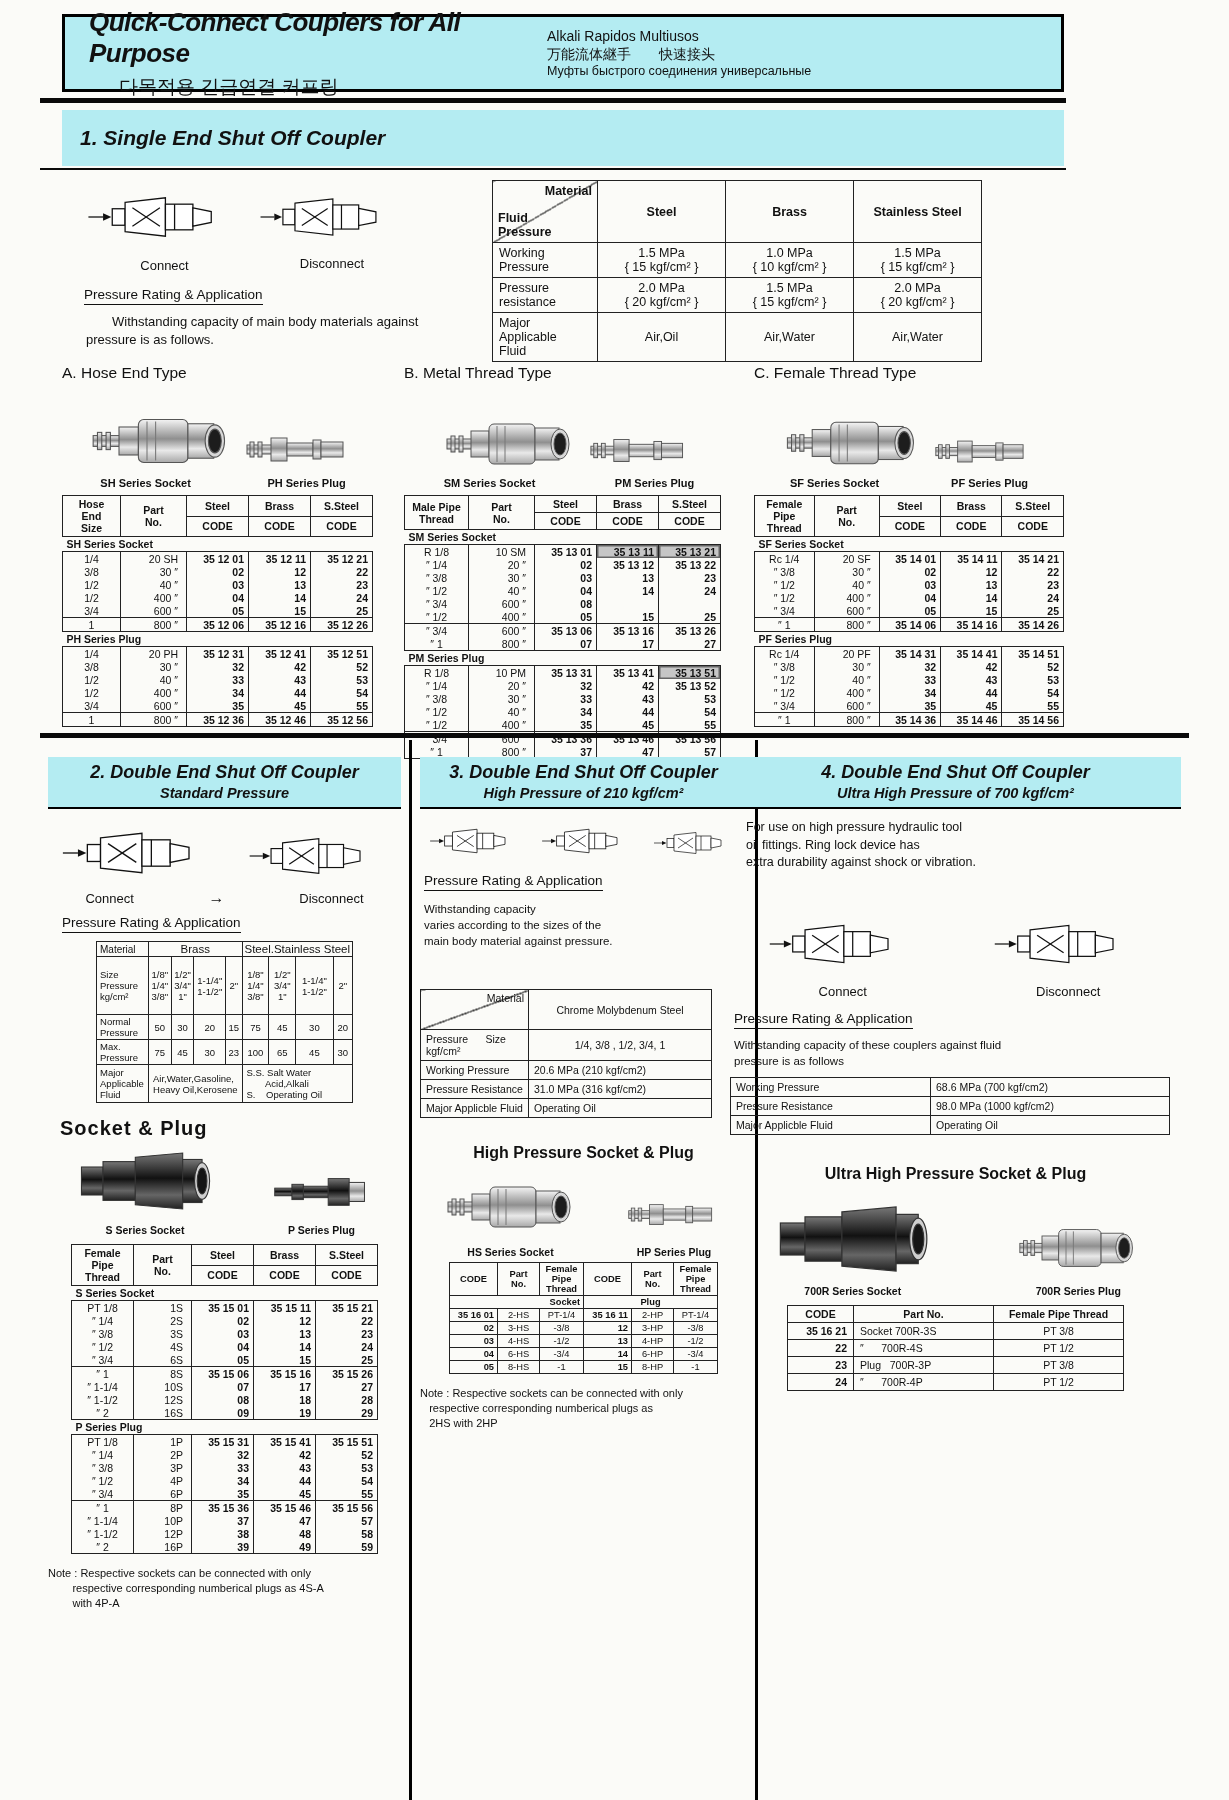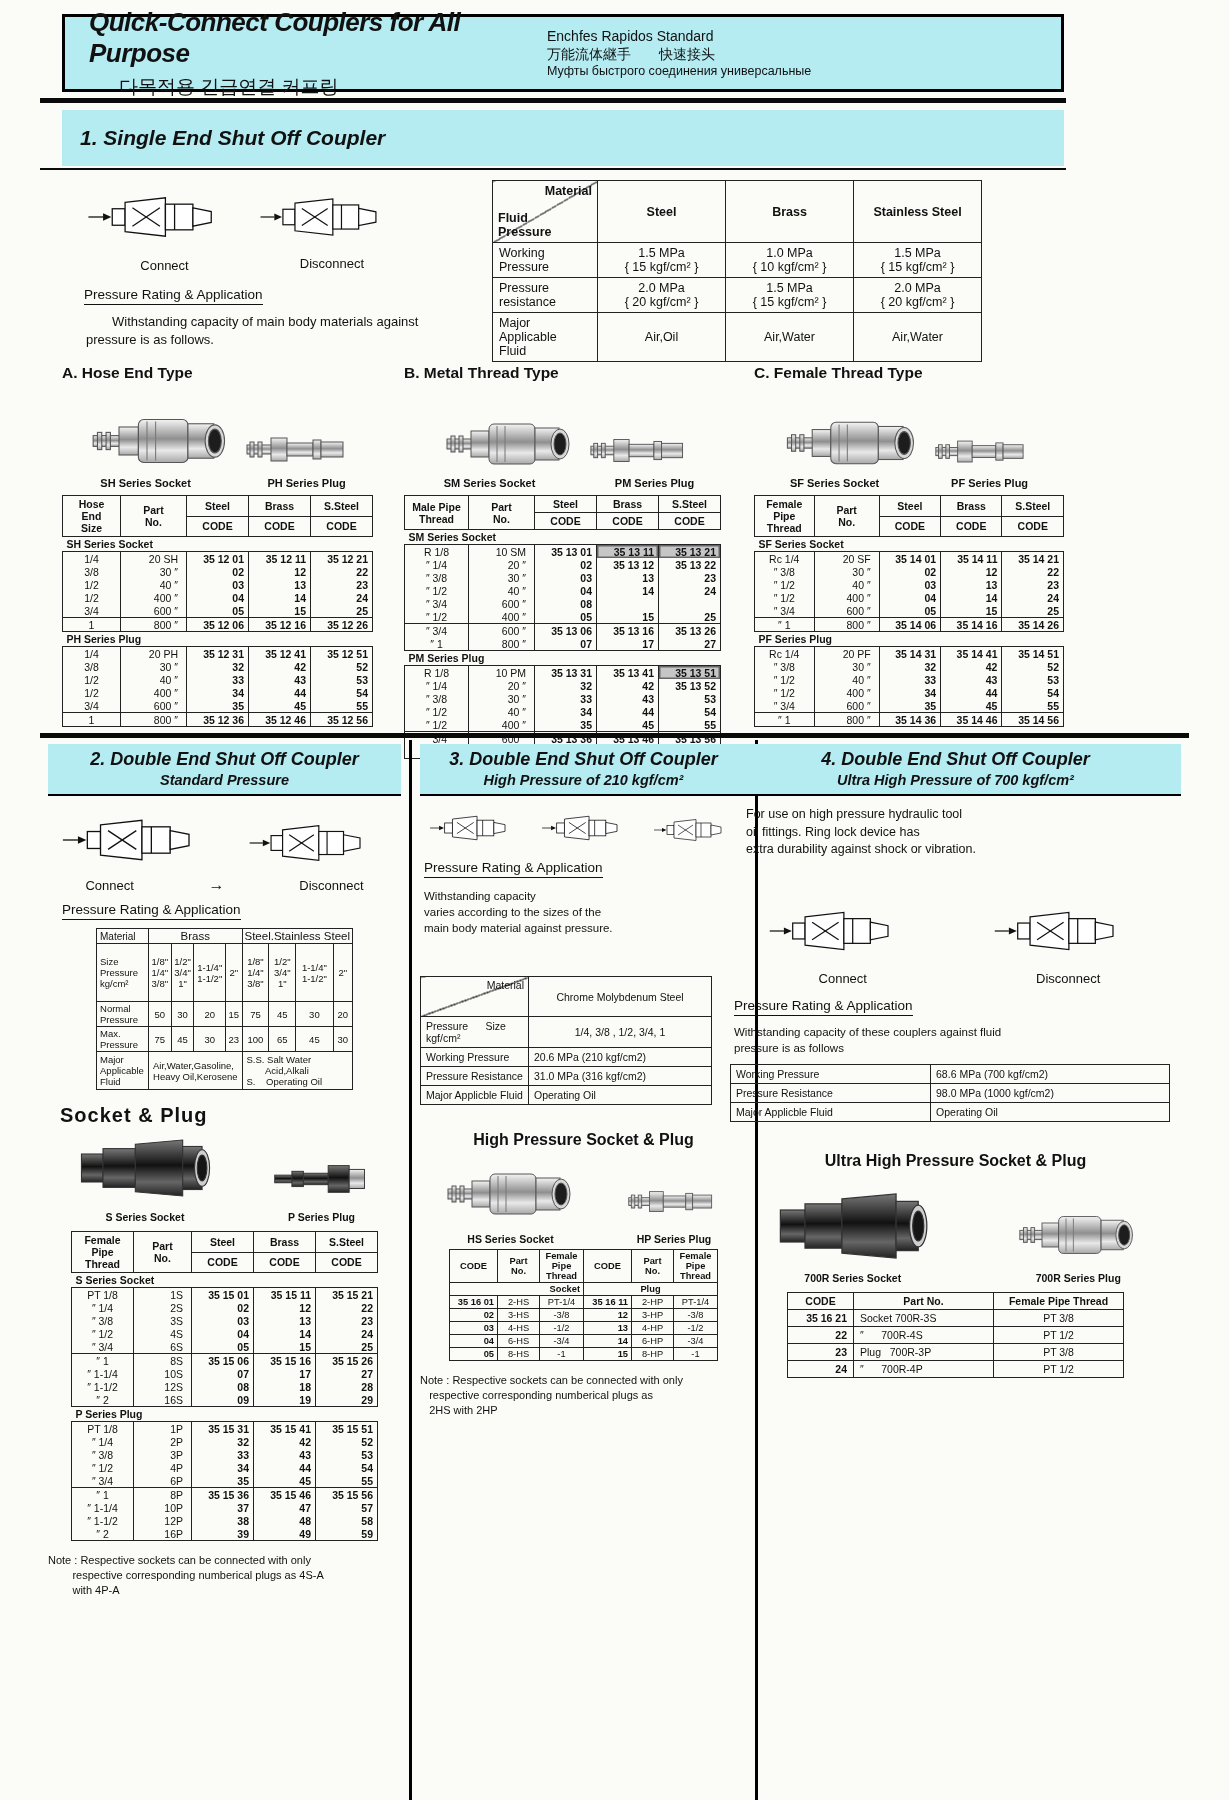--- a/index.html
+++ b/index.html
@@ -37,42 +37,42 @@
   .mtable th, .mtable td { border:1.5px solid #222; padding:3px 6px; text-align:center; vertical-align:middle; }
   .mtable .corner { width:105px; position:relative; height:62px;
     background:linear-gradient(to bottom right, transparent 49.4%, #444 49.4%, #444 50.6%, transparent 50.6%); }
   .mtable .corner .ct { position:absolute; top:3px; right:5px; }
   .mtable .corner .cb { position:absolute; bottom:3px; left:5px; text-align:left; }
   .mtable td.lbl { text-align:left; }
 
   
   .abc { position:absolute; left:62px; top:364px; width:1110px; display:flex; }
   .type-col { margin-right:20px; }
-  .type-head { font-size:15.5px; font-weight:bold; margin-bottom:6px; }
+  .type-head { font-size:15.5px; font-weight:normal; margin-bottom:6px; }
   .img-row { display:flex; align-items:flex-end; gap:14px; justify-content:center; height:86px; }
   .lbl-row { display:flex; justify-content:space-around; font-size:11px; font-weight:bold; margin:3px 0 6px; }
 
   table.ctable { border-collapse:collapse; font-size:10.5px; }
   .ctable col.c1 { width:58px; } .ctable col.c2 { width:66px; }
   .ctable col.c3, .ctable col.c4, .ctable col.c5 { width:62px; }
   .ctable th { border:1.2px solid #222; font-weight:bold; padding:2px 3px; text-align:center;margin-left:20px; }
   .ctable td { border-left:1.2px solid #222; border-right:1.2px solid #222; padding:0.5px 4px; }
   .ctable tbody { border-top:1.6px solid #222; border-bottom:1.6px solid #222; }
   .ctable td:nth-child(1) { text-align:center; }
   .ctable td:nth-child(2) { text-align:right; padding-right:8px; }
   .ctable td:nth-child(3), .ctable td:nth-child(4), .ctable td:nth-child(5) { text-align:right; font-weight:bold; }
   .ctable tbody.sec td { border:none; font-weight:bold; text-align:left; padding:1px 4px; }
   .ctable td.hl, .hl { background:#c6c6c6; box-shadow:inset 0 0 0 1.5px #666; }
 
   
   .bcol { position:absolute; top:740px; height:1060px; padding:4px 8px; }
   .col2 { left:40px;  width:372px; border-right:3px solid #000; }
   .col3 { left:412px; width:346px; border-right:3px solid #000; }
   .col4 { left:722px; width:467px; }
-  .bc-banner { background:#b4ecf2; text-align:center; padding:5px 2px 6px; border-bottom:2px solid #000; }
+  .bc-banner { background:#b4ecf2; text-align:center; padding:5px 2px 6px; border-bottom:2px solid #000;margin-top:13px; }
   .bc-title { font-size:18px; font-weight:bold; font-style:italic; }
   .bc-sub { font-size:14.5px; font-weight:bold; font-style:italic; margin-top:2px; }
   .conn-row { display:flex; justify-content:space-around; align-items:center; font-size:13px; margin-top:2px; }
   .arrow { font-size:16px; font-weight:bold; }
 
   table.p2table { border-collapse:collapse; font-size:9.5px; margin:6px auto 0; }
   .p2table td { border:1.2px solid #222; text-align:center; padding:1px 2px; vertical-align:middle; }
   .p2table td.lab { text-align:left; padding-left:3px; width:52px; }
   .p2table .mat { font-size:10px; }
   .p2table .grp { font-size:11.5px; font-weight:normal; }
@@ -184,21 +184,21 @@
 </svg>
 
 <div class="page">
 
   <div class="top-banner">
     <div class="tb-left">
       <div class="tb-title" data-bind="banner.title">Quick-Connect Couplers for All Purpose</div>
       <div class="tb-ko" data-bind="banner.subtitle_ko">다목적용 긴급연결 커프링</div>
     </div>
     <div class="tb-right">
-      <div class="l1" data-bind="banner.lang1">Enchfes Rapidos Standard</div>
+      <div class="l1" data-bind="banner.lang1">Alkali Rapidos Multiusos</div>
       <div class="l2" data-bind="banner.lang2">万能流体継手　　快速接头</div>
       <div class="l3" data-bind="banner.lang3">Муфты быстрого соединения универсальные</div>
     </div>
   </div>
 
   <div class="rule" style="left:40px; top:98px; width:1026px; height:5px;"></div>
 
   <div class="s1-banner">
     <div class="s1b-title" data-bind="section1.title">1. Single End Shut Off Coupler</div>
   </div>

